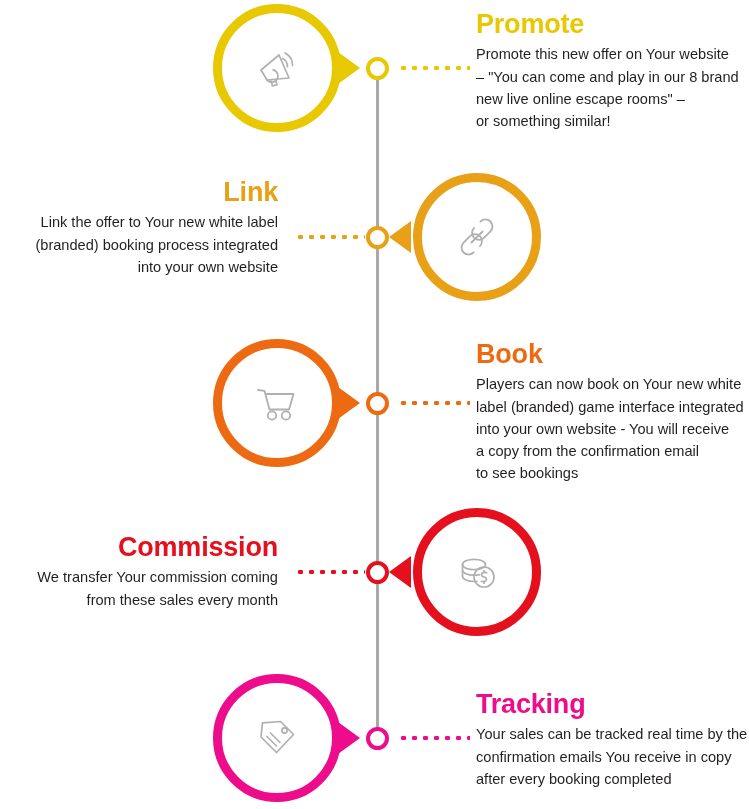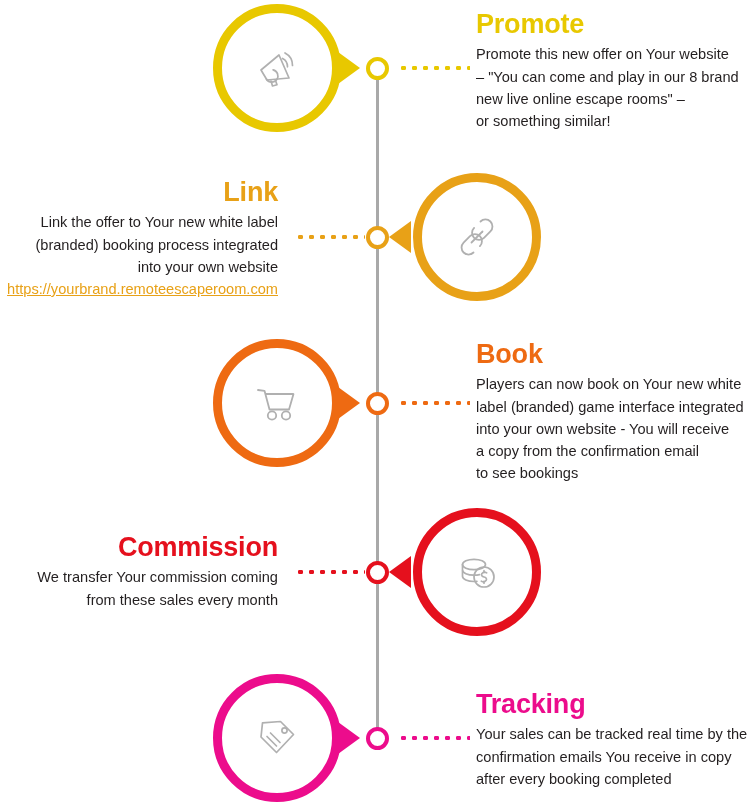--- a/index.html
+++ b/index.html
@@ -136,21 +136,20 @@
       </span>
     </div>
     <div class="arrow left" style="left:389px;top:221px;border-right-color:#E8A117;"></div>
     <div class="node" style="top:226px;border-color:#E8A117;"></div>
     <div class="leader" style="left:295px;top:235px;width:70px;color:#E8A117;"></div>
     <div class="txt l" style="left:-6px;top:178px;">
       <div class="title" style="color:#E8A117;">Link</div>
       <div class="body">Link the offer to Your new white label
 (branded) booking process integrated
 into your own website</div>
-      <a class="url" style="color:#E8A117;">https://yourbrand.remoteescaperoom.com</a>
     </div>
   </div>
 
   <div class="step">
     <div class="badge" style="left:213px;top:339px;border-color:#EE6A12;">
       <span>
         <svg width="56" height="56" viewBox="0 0 56 56" fill="none" stroke="#b0b0b0" stroke-width="1.8" stroke-linecap="round" stroke-linejoin="round">
           <path d="M9 15 L15.5 15.8 L20.5 34.5 L40 34.5 L44.5 19 L17 19"></path>
           <circle cx="23" cy="40.5" r="4.2"></circle>
           <circle cx="37" cy="40.5" r="4.2"></circle>

